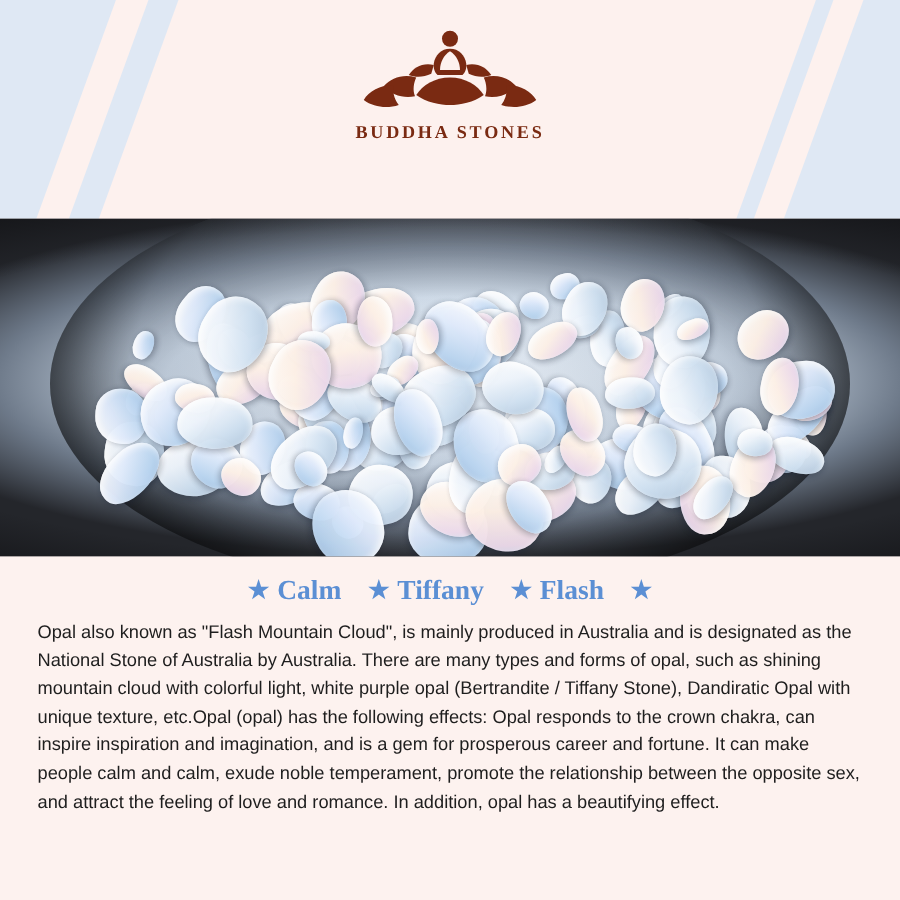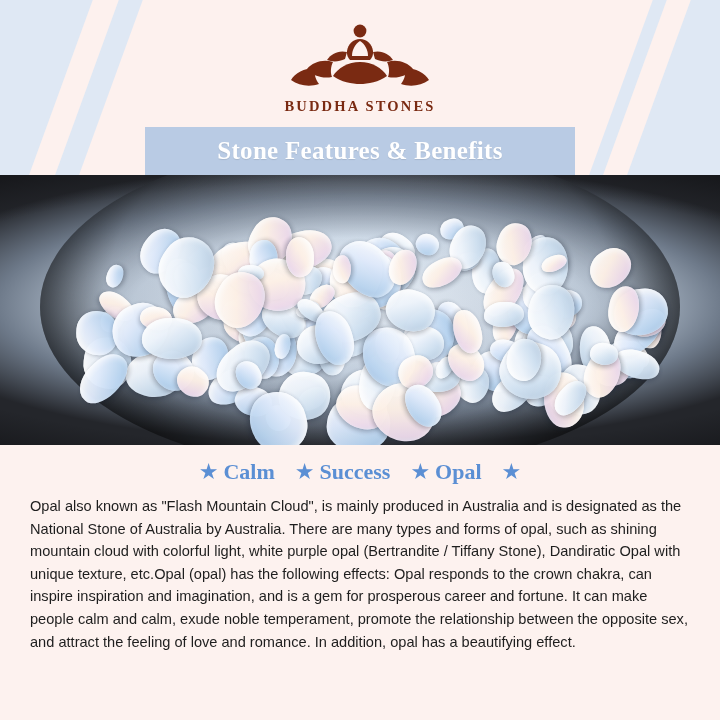--- a/index.html
+++ b/index.html
@@ -196,23 +196,20 @@
           <path d="M75 44 c-12 0-22 6-27 14 c8 6 19 8 27 8 c8 0 19-2 27-8 c-5-8-15-14-27-14 z"></path>
           <path d="M48 44 c-10-3-20 0-26 7 c6 7 16 10 25 8 c-2-5-1-11 1-15 z"></path>
           <path d="M102 44 c10-3 20 0 26 7 c-6 7-16 10-25 8 c2-5 1-11-1-15 z"></path>
           <path d="M30 50 c-11 0-20 5-24 12 c8 6 19 7 28 4 c-4-5-5-11-4-16 z"></path>
           <path d="M120 50 c11 0 20 5 24 12 c-8 6-19 7-28 4 c4-5 5-11 4-16 z"></path>
         </g>
       </svg>
       <div class="brand-name">BUDDHA STONES</div>
     </div>
 
-    <div class="title-bar">
-      <span class="title-bar-text">Stone Features &amp; Benefits</span>
-    </div>
   </div>
 
   <div class="hero">
     <div class="hero-bg"></div>
     <div class="hero-bowl"></div>
     <div class="stones" id="stones">
         <div class="stone warm" style="left: 584.378px; top: 190.701px; width: 24.8529px; height: 15.7852px; transform: rotate(-48deg);"></div>
         <div class="stone blue" style="left: 521.908px; top: 62.6365px; width: 26.224px; height: 14.4484px; transform: rotate(-38deg);"></div>
         <div class="stone" style="left: 82.0885px; top: 163.732px; width: 51.1649px; height: 47.9923px; transform: rotate(-82deg);"></div>
         <div class="stone" style="left: 412.285px; top: 142.468px; width: 59.3279px; height: 36.9812px; transform: rotate(-50deg);"></div>
@@ -365,25 +362,25 @@
       </div>
   </div>
 
   <div class="benefits">
     <div class="benefit">
       <span class="star">★</span>
       <span class="benefit-label">Calm</span>
     </div>
     <div class="benefit">
       <span class="star">★</span>
-      <span class="benefit-label">Success</span>
+      <span class="benefit-label">Tiffany</span>
     </div>
     <div class="benefit">
       <span class="star">★</span>
-      <span class="benefit-label">Opal</span>
+      <span class="benefit-label">Flash</span>
     </div>
     <div class="benefit">
       <span class="star">★</span>
     </div>
   </div>
 
   <div class="body-text">Opal also known as "Flash Mountain Cloud", is mainly produced in Australia and is designated as the National Stone of Australia by Australia. There are many types and forms of opal, such as shining mountain cloud with colorful light, white purple opal (Bertrandite / Tiffany Stone), Dandiratic Opal with unique texture, etc.Opal (opal) has the following effects: Opal responds to the crown chakra, can inspire inspiration and imagination, and is a gem for prosperous career and fortune. It can make people calm and calm, exude noble temperament, promote the relationship between the opposite sex, and attract the feeling of love and romance. In addition, opal has a beautifying effect.</div>
   <div class="footer-fill"></div>
 </div>
 

